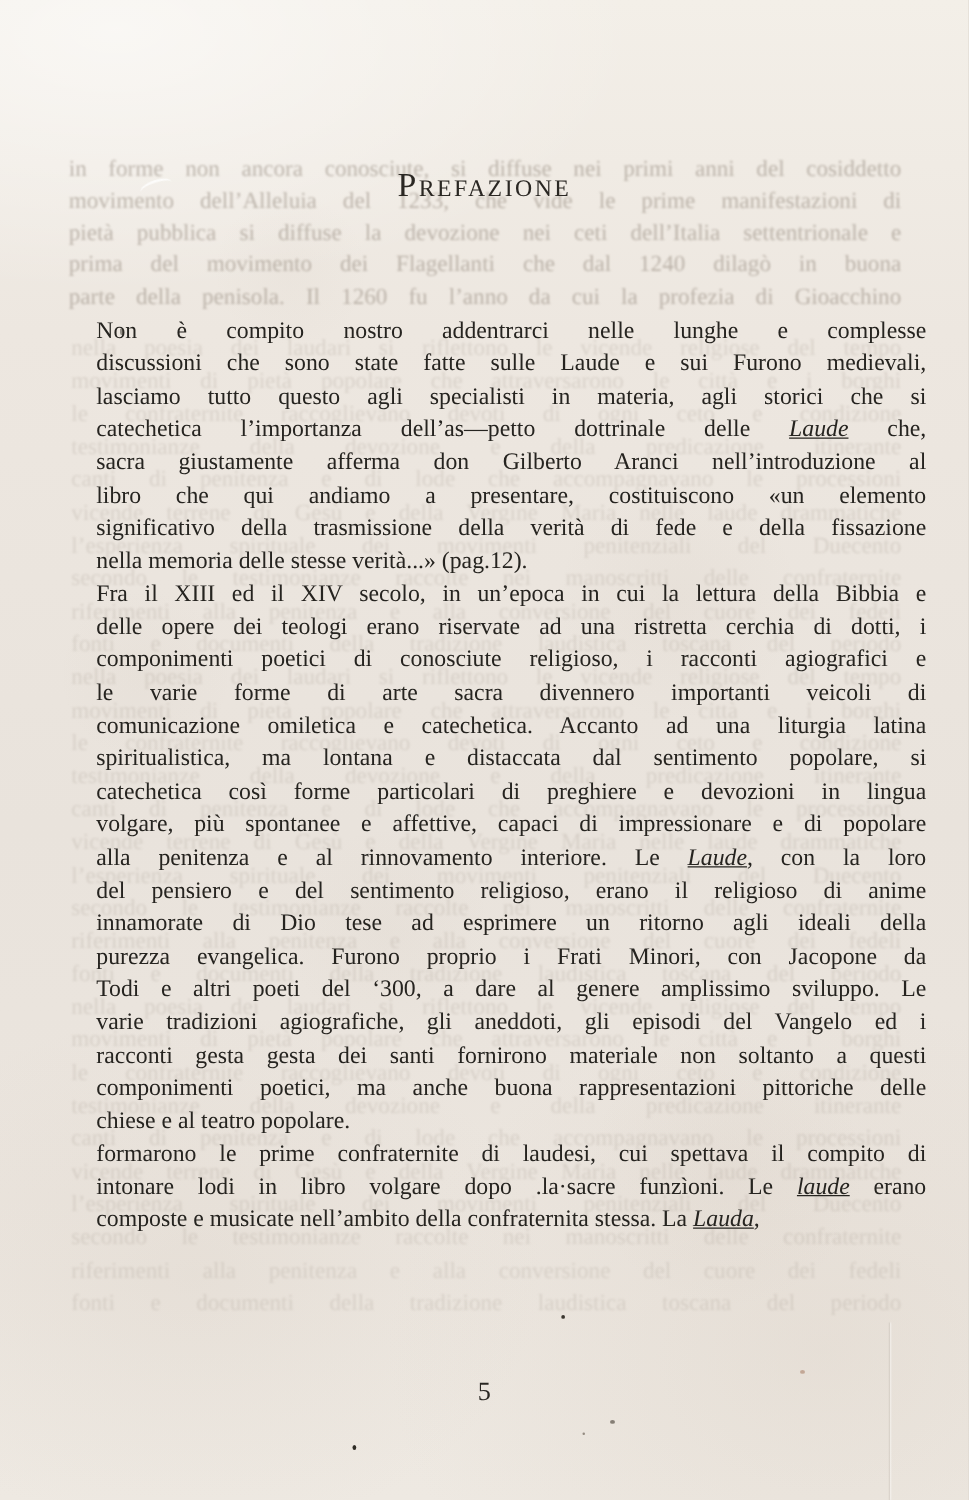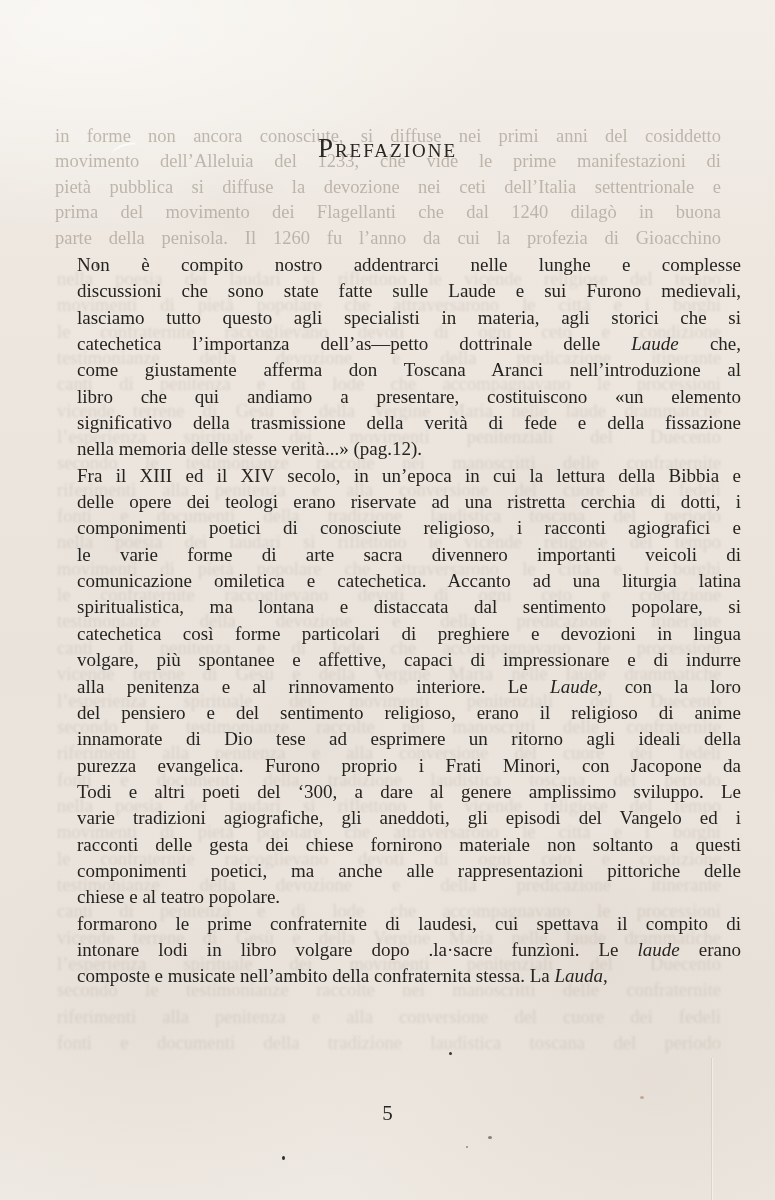--- a/index.html
+++ b/index.html
@@ -95,21 +95,21 @@
     margin-left: 20px;
   }
   .line {
     height: 26.35px;
     text-align: justify;
     text-align-last: justify;
   }
   .line.last {
     text-align-last: left;
   }
-  .line i { font-style: italic; }
+  .line i { font-style: italic; text-decoration: underline; }
   .page-number {
     position: absolute;
     top: 1101px;
     left: 0;
     width: 100%;
     text-align: center;
     font-size: 21px;
     color: #2a2723;
     z-index: 3;
   }
@@ -186,40 +186,40 @@
 
   <div class="scratch"></div>
 
   <h1 class="title">Prefazione</h1>
 
   <div class="text-block" id="text-block">
       <div class="line"><span>Non è compito nostro addentrarci nelle lunghe e complesse</span></div>
       <div class="line"><span>discussioni che sono state fatte sulle Laude e sui Furono medievali,</span></div>
       <div class="line"><span>lasciamo tutto questo agli specialisti in materia, agli storici che si</span></div>
       <div class="line"><span>catechetica l’importanza dell’as—petto dottrinale delle </span><i>Laude</i><span> che,</span></div>
-      <div class="line"><span>come giustamente afferma don Toscana Aranci nell’introduzione al</span></div>
+      <div class="line"><span>sacra giustamente afferma don Gilberto Aranci nell’introduzione al</span></div>
       <div class="line"><span>libro che qui andiamo a presentare, costituiscono «un elemento</span></div>
       <div class="line"><span>significativo della trasmissione della verità di fede e della fissazione</span></div>
       <div class="line last"><span>nella memoria delle stesse verità...» (pag.12).</span></div>
       <div class="line"><span>Fra il XIII ed il XIV secolo, in un’epoca in cui la lettura della Bibbia e</span></div>
       <div class="line"><span>delle opere dei teologi erano riservate ad una ristretta cerchia di dotti, i</span></div>
       <div class="line"><span>componimenti poetici di conosciute religioso, i racconti agiografici e</span></div>
       <div class="line"><span>le varie forme di arte sacra divennero importanti veicoli di</span></div>
       <div class="line"><span>comunicazione omiletica e catechetica. Accanto ad una liturgia latina</span></div>
       <div class="line"><span>spiritualistica, ma lontana e distaccata dal sentimento popolare, si</span></div>
       <div class="line"><span>catechetica così forme particolari di preghiere e devozioni in lingua</span></div>
-      <div class="line"><span>volgare, più spontanee e affettive, capaci di impressionare e di indurre</span></div>
+      <div class="line"><span>volgare, più spontanee e affettive, capaci di impressionare e di popolare</span></div>
       <div class="line"><span>alla penitenza e al rinnovamento interiore. Le </span><i>Laude</i><span>, con la loro</span></div>
       <div class="line"><span>del pensiero e del sentimento religioso, erano il religioso di anime</span></div>
       <div class="line"><span>innamorate di Dio tese ad esprimere un ritorno agli ideali della</span></div>
       <div class="line"><span>purezza evangelica. Furono proprio i Frati Minori, con Jacopone da</span></div>
       <div class="line"><span>Todi e altri poeti del ‘300, a dare al genere amplissimo sviluppo. Le</span></div>
       <div class="line"><span>varie tradizioni agiografiche, gli aneddoti, gli episodi del Vangelo ed i</span></div>
-      <div class="line"><span>racconti delle gesta dei chiese fornirono materiale non soltanto a questi</span></div>
-      <div class="line"><span>componimenti poetici, ma anche alle rappresentazioni pittoriche delle</span></div>
+      <div class="line"><span>racconti gesta gesta dei santi fornirono materiale non soltanto a questi</span></div>
+      <div class="line"><span>componimenti poetici, ma anche buona rappresentazioni pittoriche delle</span></div>
       <div class="line last"><span>chiese e al teatro popolare.</span></div>
       <div class="line"><span>formarono le prime confraternite di laudesi, cui spettava il compito di</span></div>
       <div class="line"><span>intonare lodi in libro volgare dopo .la·sacre funzìoni. Le </span><i>laude</i><span> erano</span></div>
       <div class="line last"><span>composte e musicate nell’ambito della confraternita stessa. La </span><i>Lauda</i><span>,</span></div>
     </div>
 
   <div class="page-number">5</div>
 
   <div class="speck s1"></div>
   <div class="speck s2"></div>

